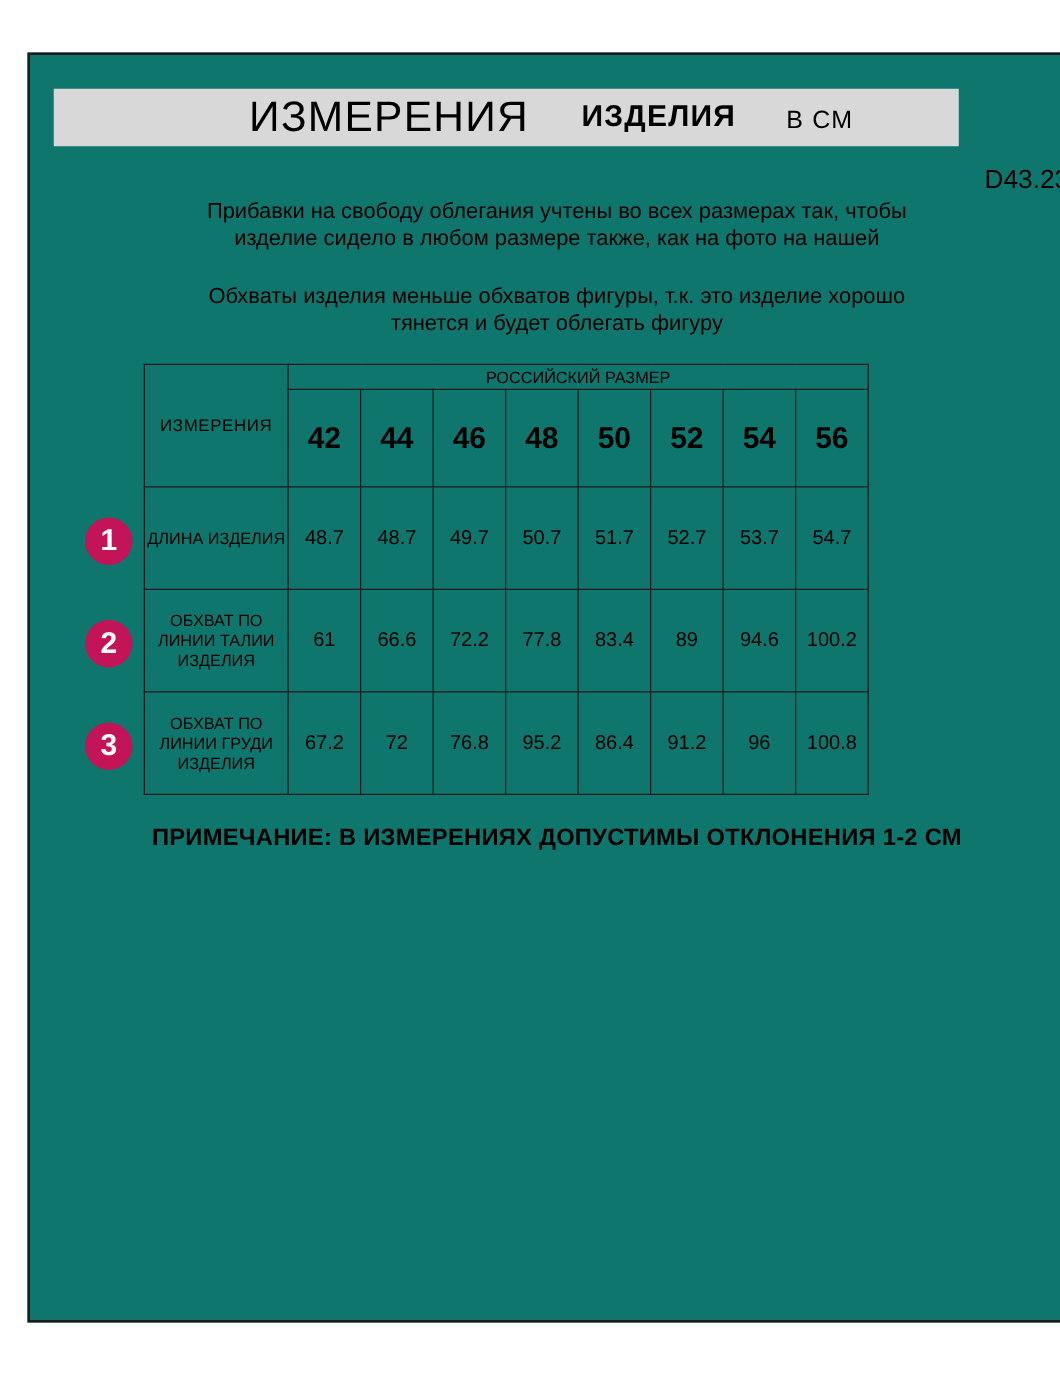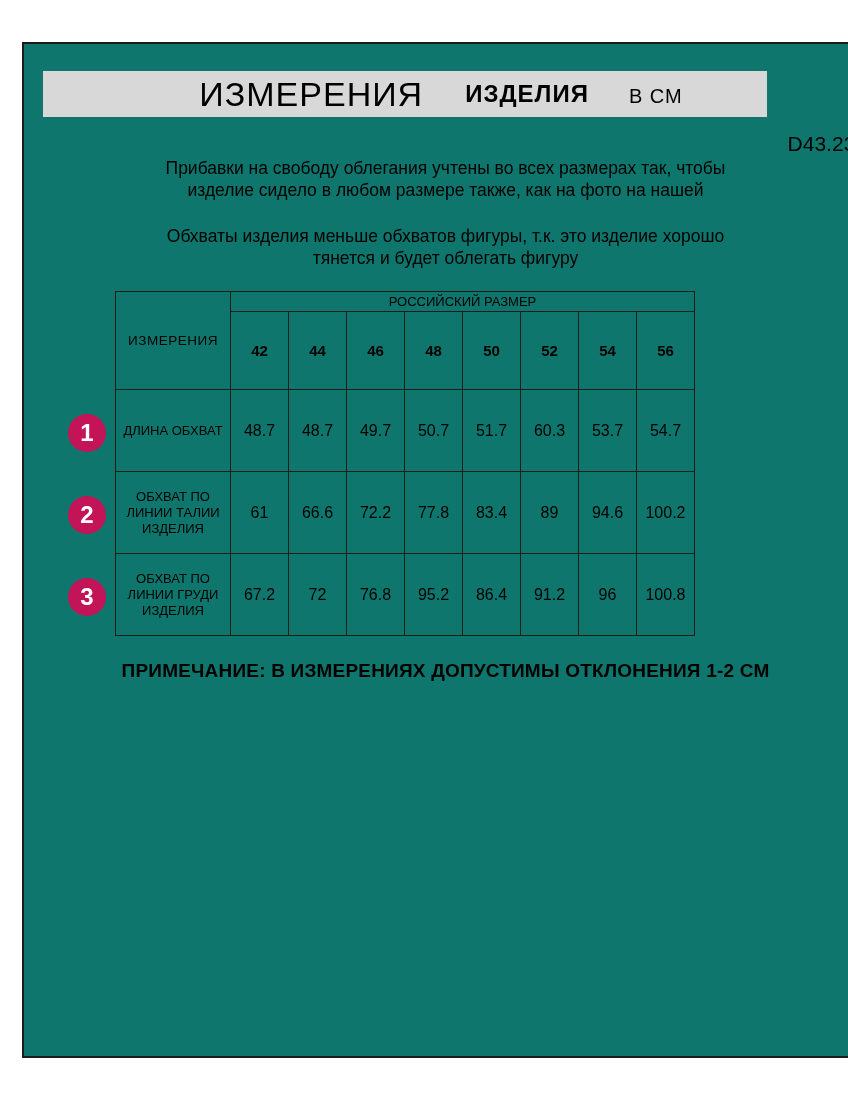--- a/index.html
+++ b/index.html
@@ -51,21 +51,21 @@
   }
   table.size-table td {
     border: 1.5px solid #1c1c1c;
     text-align: center; vertical-align: middle;
     padding: 0;
   }
   col.c-lab { width: 115px; }
   col.c-sz  { width: 58px; }
   .r-group td { height: 20px; font-size: 13px; }
   td.corner  { font-size: 13.5px; letter-spacing: 0.5px; }
-  .r-sizes td { height: 78px; font-size: 15px; font-weight: 700; }
+  .r-sizes td { height: 78px; font-size: 24px; font-weight: 700; }
   .r-data td  { height: 82px; }
   td.rowlabel { font-size: 13px; line-height: 16px; padding: 0 13px; }
   td.val { font-size: 16px; }
   .note {
     position: absolute; top: 616px; left: 0; width: 100%;
     text-align: center; font-size: 19px; font-weight: 700; letter-spacing: 0.2px;
   }
 </style>
 </head>
 <body>
@@ -117,27 +117,27 @@
         <td>42</td>
         <td>44</td>
         <td>46</td>
         <td>48</td>
         <td>50</td>
         <td>52</td>
         <td>54</td>
         <td>56</td>
       </tr>
       <tr class="r-data">
-        <td class="rowlabel">ДЛИНА ОБХВАТ</td>
+        <td class="rowlabel">ДЛИНА ИЗДЕЛИЯ</td>
         <td class="val">48.7</td>
         <td class="val">48.7</td>
         <td class="val">49.7</td>
         <td class="val">50.7</td>
         <td class="val">51.7</td>
-        <td class="val">60.3</td>
+        <td class="val">52.7</td>
         <td class="val">53.7</td>
         <td class="val">54.7</td>
       </tr>
       <tr class="r-data">
         <td class="rowlabel">ОБХВАТ ПО ЛИНИИ ТАЛИИ ИЗДЕЛИЯ</td>
         <td class="val">61</td>
         <td class="val">66.6</td>
         <td class="val">72.2</td>
         <td class="val">77.8</td>
         <td class="val">83.4</td>

